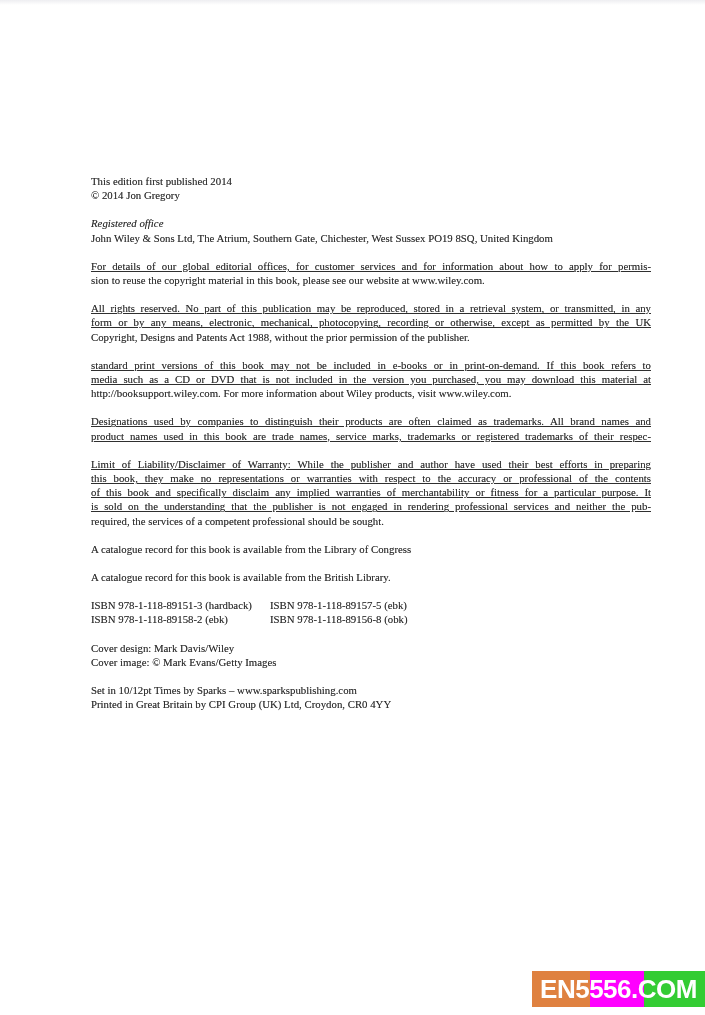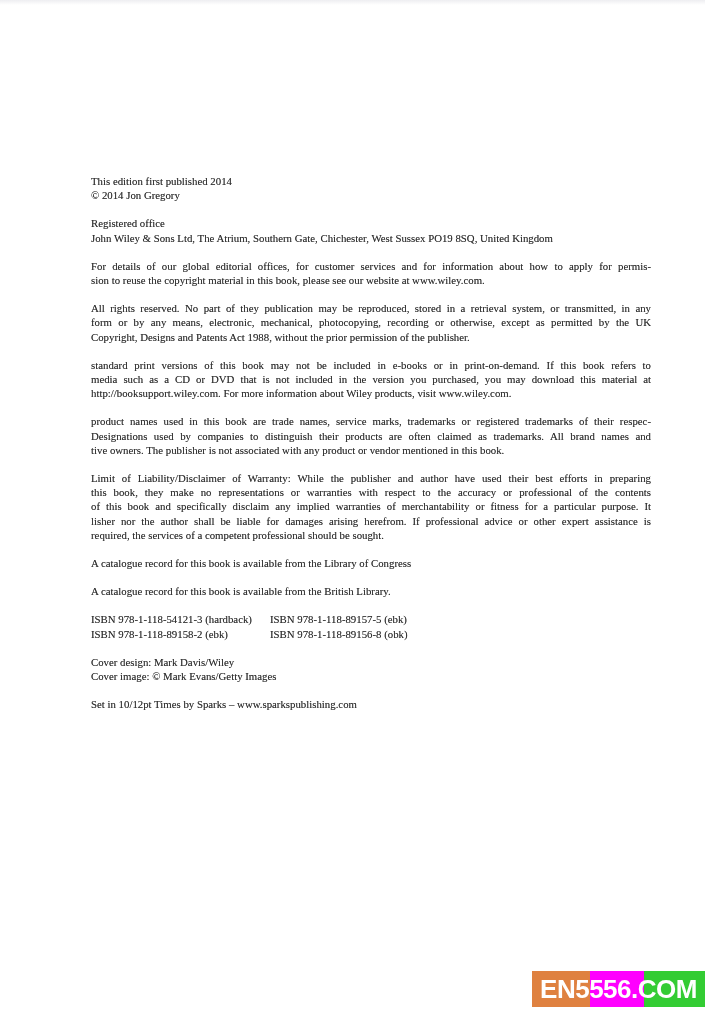--- a/index.html
+++ b/index.html
@@ -34,22 +34,23 @@
     text-shadow: 0 0 0.4px rgba(47,47,47,0.55);
   }
   .para { margin: 0 0 14px 0; }
   .para:last-child { margin-bottom: 4px; }
   .line { white-space: normal; }
   .jline {
     text-align: justify;
     text-align-last: justify;
     text-justify: inter-word;
     word-spacing: -0.6px;
+    text-decoration: underline;
   }
-  .italic { }
+  .italic { font-style: italic; }
   .cols-row { display: block; }
   .col1 { display: inline-block; width: 179px; }
   .col2 { display: inline-block; }
   .watermark {
     position: absolute;
     left: 532px;
     top: 971px;
     width: 173px;
     height: 36px;
     display: flex;
@@ -77,56 +78,56 @@
       </div>
       <div class="para">
         <div class="line italic">Registered office</div>
         <div class="line">John Wiley &amp; Sons Ltd, The Atrium, Southern Gate, Chichester, West Sussex PO19 8SQ, United Kingdom</div>
       </div>
       <div class="para">
         <div class="line jline">For details of our global editorial offices, for customer services and for information about how to apply for permis-</div>
         <div class="line">sion to reuse the copyright material in this book, please see our website at www.wiley.com.</div>
       </div>
       <div class="para">
-        <div class="line jline">All rights reserved. No part of they publication may be reproduced, stored in a retrieval system, or transmitted, in any</div>
+        <div class="line jline">All rights reserved. No part of this publication may be reproduced, stored in a retrieval system, or transmitted, in any</div>
         <div class="line jline">form or by any means, electronic, mechanical, photocopying, recording or otherwise, except as permitted by the UK</div>
         <div class="line">Copyright, Designs and Patents Act 1988, without the prior permission of the publisher.</div>
       </div>
       <div class="para">
         <div class="line jline">standard print versions of this book may not be included in e-books or in print-on-demand. If this book refers to</div>
         <div class="line jline">media such as a CD or DVD that is not included in the version you purchased, you may download this material at</div>
         <div class="line">http://booksupport.wiley.com. For more information about Wiley products, visit www.wiley.com.</div>
       </div>
       <div class="para">
+        <div class="line jline">Designations used by companies to distinguish their products are often claimed as trademarks. All brand names and</div>
         <div class="line jline">product names used in this book are trade names, service marks, trademarks or registered trademarks of their respec-</div>
-        <div class="line jline">Designations used by companies to distinguish their products are often claimed as trademarks. All brand names and</div>
-        <div class="line">tive owners. The publisher is not associated with any product or vendor mentioned in this book.</div>
       </div>
       <div class="para">
         <div class="line jline">Limit of Liability/Disclaimer of Warranty: While the publisher and author have used their best efforts in preparing</div>
         <div class="line jline">this book, they make no representations or warranties with respect to the accuracy or professional of the contents</div>
         <div class="line jline">of this book and specifically disclaim any implied warranties of merchantability or fitness for a particular purpose. It</div>
-        <div class="line jline">lisher nor the author shall be liable for damages arising herefrom. If professional advice or other expert assistance is</div>
+        <div class="line jline">is sold on the understanding that the publisher is not engaged in rendering professional services and neither the pub-</div>
         <div class="line">required, the services of a competent professional should be sought.</div>
       </div>
       <div class="para">
         <div class="line">A catalogue record for this book is available from the Library of Congress</div>
       </div>
       <div class="para">
         <div class="line">A catalogue record for this book is available from the British Library.</div>
       </div>
       <div class="para">
-        <div class="cols-row line"><span class="col1">ISBN 978-1-118-54121-3 (hardback)</span><span class="col2">ISBN 978-1-118-89157-5 (ebk)</span></div>
+        <div class="cols-row line"><span class="col1">ISBN 978-1-118-89151-3 (hardback)</span><span class="col2">ISBN 978-1-118-89157-5 (ebk)</span></div>
         <div class="cols-row line"><span class="col1">ISBN 978-1-118-89158-2 (ebk)</span><span class="col2">ISBN 978-1-118-89156-8 (obk)</span></div>
       </div>
       <div class="para">
         <div class="line">Cover design: Mark Davis/Wiley</div>
         <div class="line">Cover image: © Mark Evans/Getty Images</div>
       </div>
       <div class="para">
         <div class="line">Set in 10/12pt Times by Sparks – www.sparkspublishing.com</div>
+        <div class="line">Printed in Great Britain by CPI Group (UK) Ltd, Croydon, CR0 4YY</div>
       </div>
     </main>
 
   <div class="watermark" id="watermark" style="background: linear-gradient(to right, rgb(223, 129, 64) 0px, rgb(223, 129, 64) 33.5%, rgb(255, 0, 255) 33.5%, rgb(255, 0, 255) 64.7%, rgb(51, 204, 51) 64.7%, rgb(51, 204, 51) 100%);">
     <span class="watermark-text" style="color: rgb(255, 255, 255);">EN5556.COM</span>
   </div>
 </div>
 
 </body></html>

